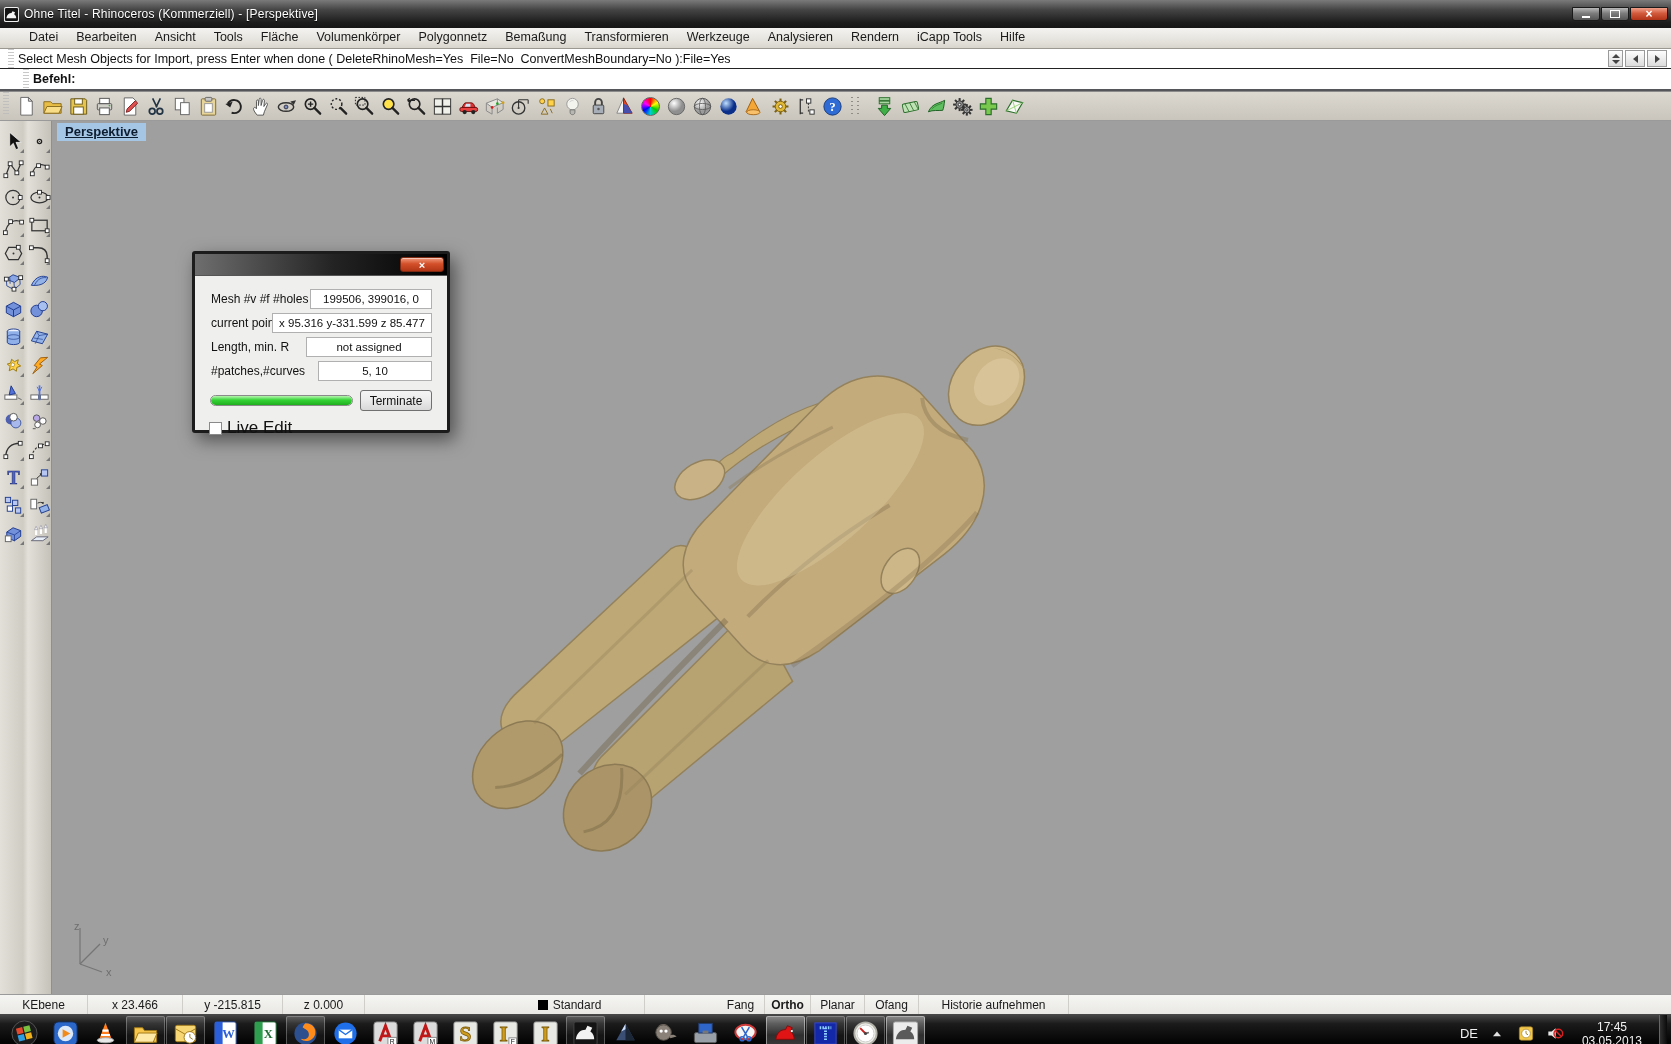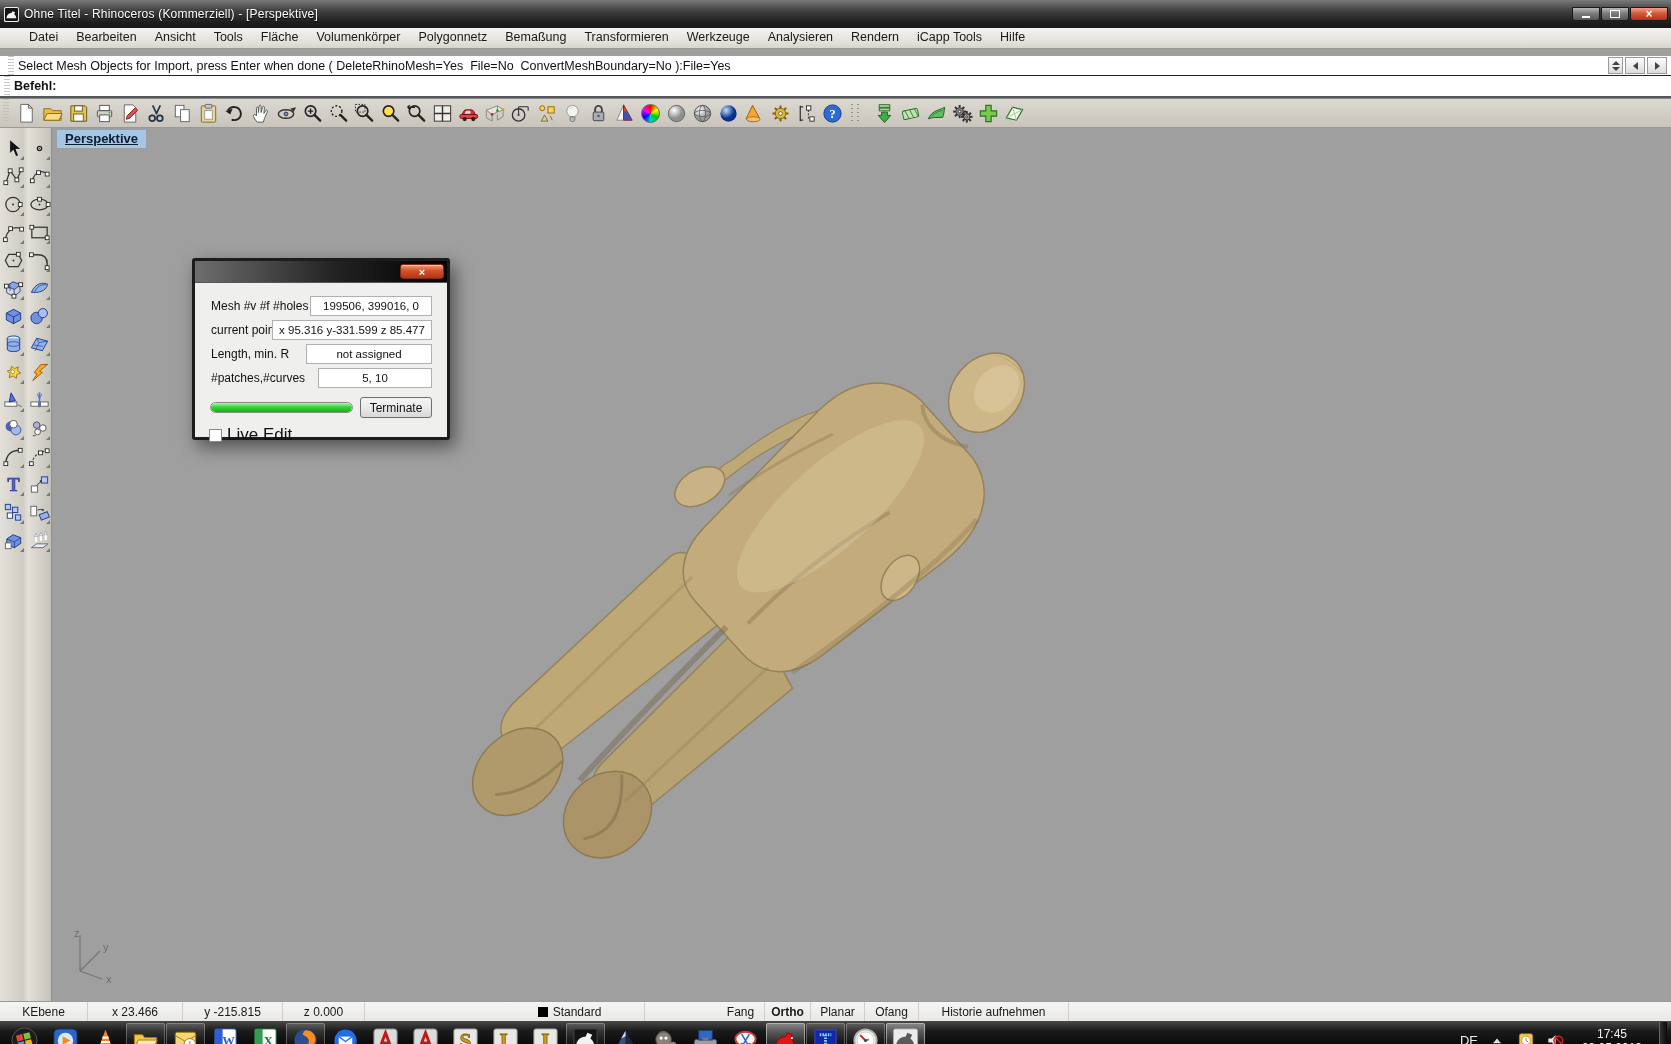--- a/index.html
+++ b/index.html
@@ -20,32 +20,32 @@
   .wc.max::before { content:""; width:8px; height:6px; border:1px solid #fff; }
   .wc.close::before { content:"×"; font-weight:bold; font-size:12px; }
 
   
   .menubar { height:21px; background:linear-gradient(#f4f3f1,#e3e1da 70%,#d8d5cd);
     display:flex; align-items:flex-start; padding-left:20px; border-bottom:1px solid #9a9890; }
   .menu-item { padding:2px 9px; color:#1a1a1a; font-size:12.5px; }
 
   
   .cmdline1 { height:20px; background:#fff; border-bottom:1px solid #222; display:flex; align-items:center;
-    padding-left:8px; position:relative;margin-top:7px; }
+    padding-left:8px; position:relative; }
   .cmdline1 .cmdtext { white-space:pre; font-size:12.5px; color:#111; }
   .cmd-scroll { position:absolute; right:4px; top:1px; display:flex; gap:2px; }
   .spin { width:15px; height:17px; border:1px solid #9a9a9a; background:linear-gradient(#fdfdfd,#dcdcdc);
     display:flex; flex-direction:column; align-items:center; justify-content:center; gap:2px; }
   .tri-up { width:0; height:0; border-left:4px solid transparent; border-right:4px solid transparent; border-bottom:4px solid #444; }
   .tri-down { width:0; height:0; border-left:4px solid transparent; border-right:4px solid transparent; border-top:4px solid #444; }
   .arrbtn { width:20px; height:17px; border:1px solid #9a9a9a; background:linear-gradient(#fdfdfd,#dcdcdc);
     display:flex; align-items:center; justify-content:center; }
   .tri-left { width:0; height:0; border-top:4px solid transparent; border-bottom:4px solid transparent; border-right:5px solid #444; }
   .tri-right { width:0; height:0; border-top:4px solid transparent; border-bottom:4px solid transparent; border-left:5px solid #444; }
-  .cmdline2 { height:22px; background:#fff; border-bottom:2px solid #55565a; display:flex; align-items:center; padding-left:4px; }
+  .cmdline2 { height:22px; background:#fff; border-bottom:2px solid #55565a; display:flex; align-items:center; padding-left:23px; }
   .cmdline2 .prompt { font-weight:bold; font-size:12.5px; color:#111; }
   .cmd-input { flex:1; height:100%; }
   .gripcol { width:6px; align-self:stretch;
     background:repeating-linear-gradient(#bbb 0 1px, transparent 1px 3px); margin-right:4px; opacity:.8; }
 
   
   .toolbar { height:30px; background:linear-gradient(#dcd9d1,#c9c5bc); border-top:1px solid #8b8b8b;
     border-bottom:1px solid #9a9a9a; display:flex; align-items:center; padding-left:3px; }
   .tb-group { display:flex; align-items:center; }
   .tb-btn { width:26px; height:26px; display:inline-flex; align-items:center; justify-content:center; border-radius:2px; }

